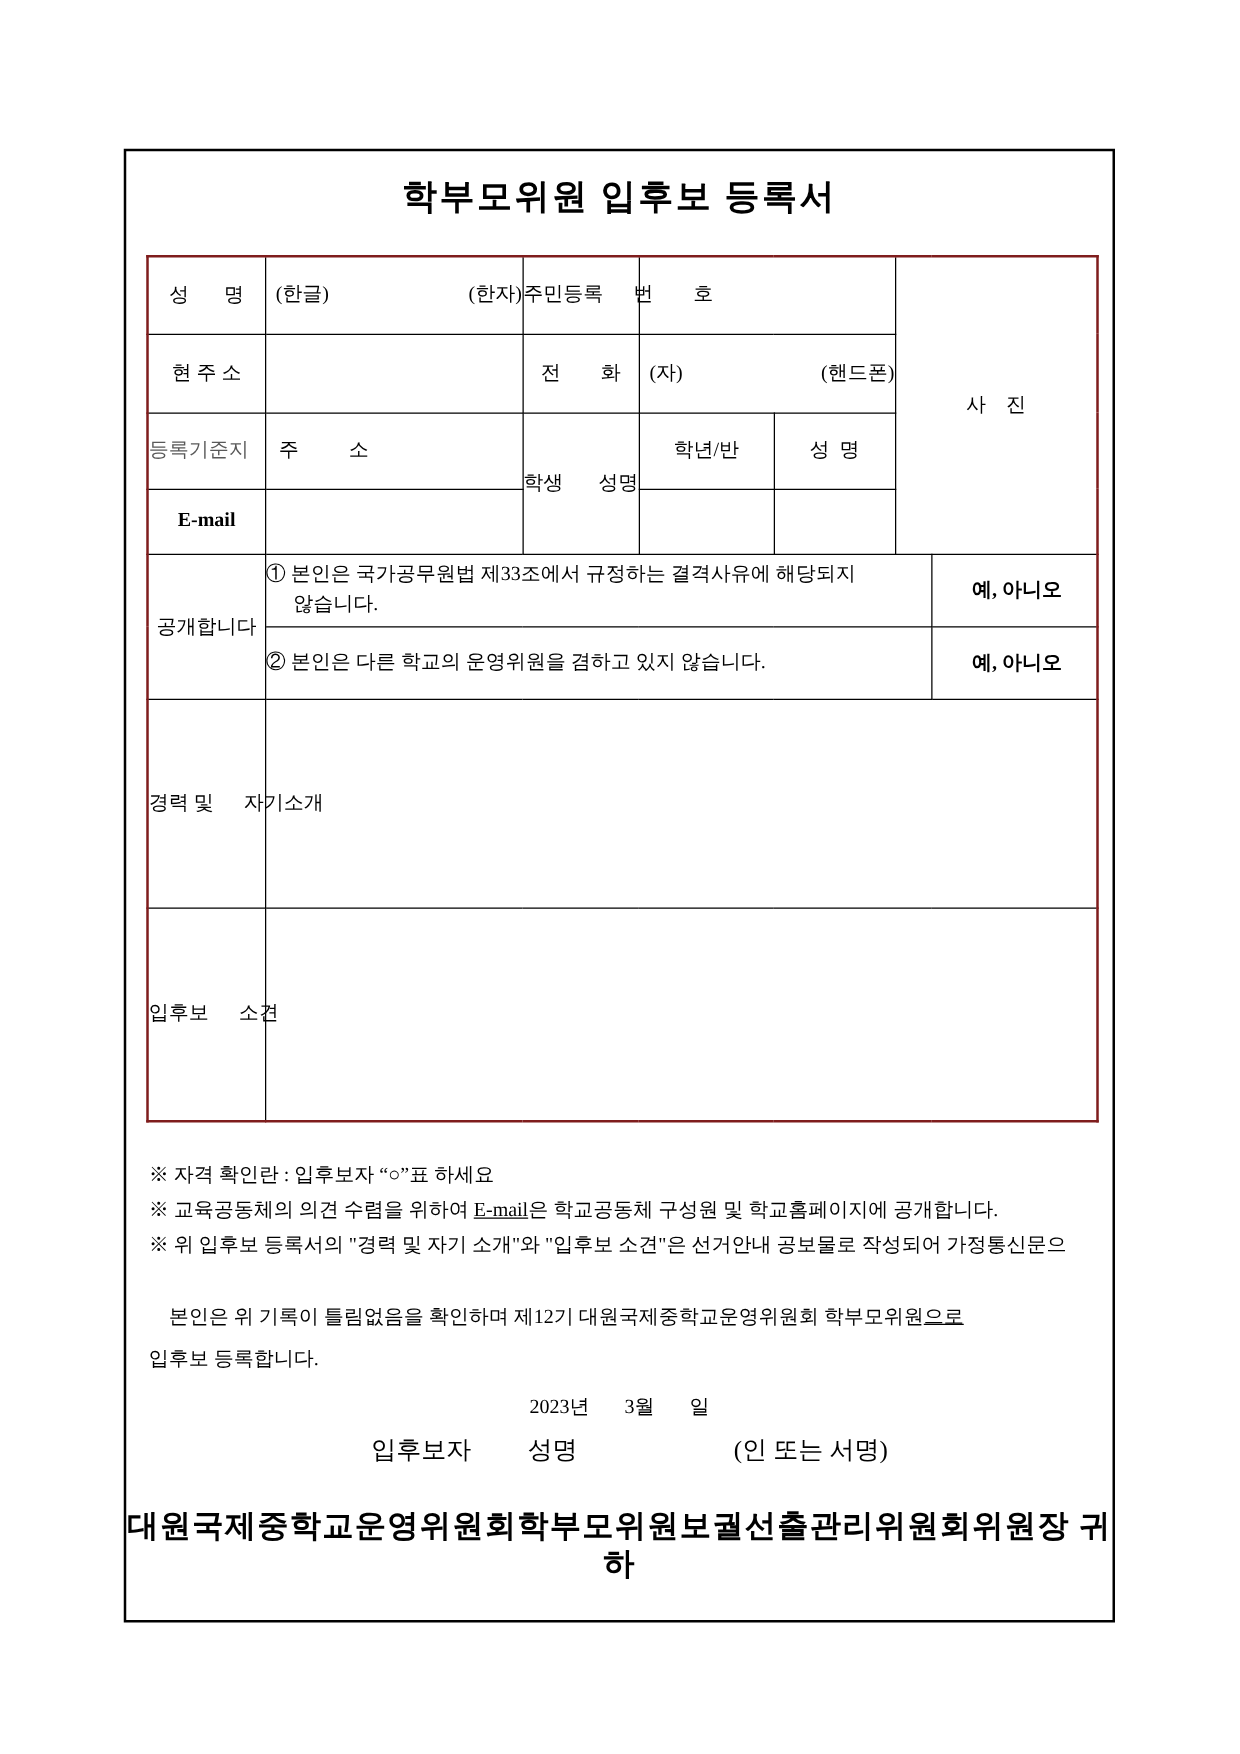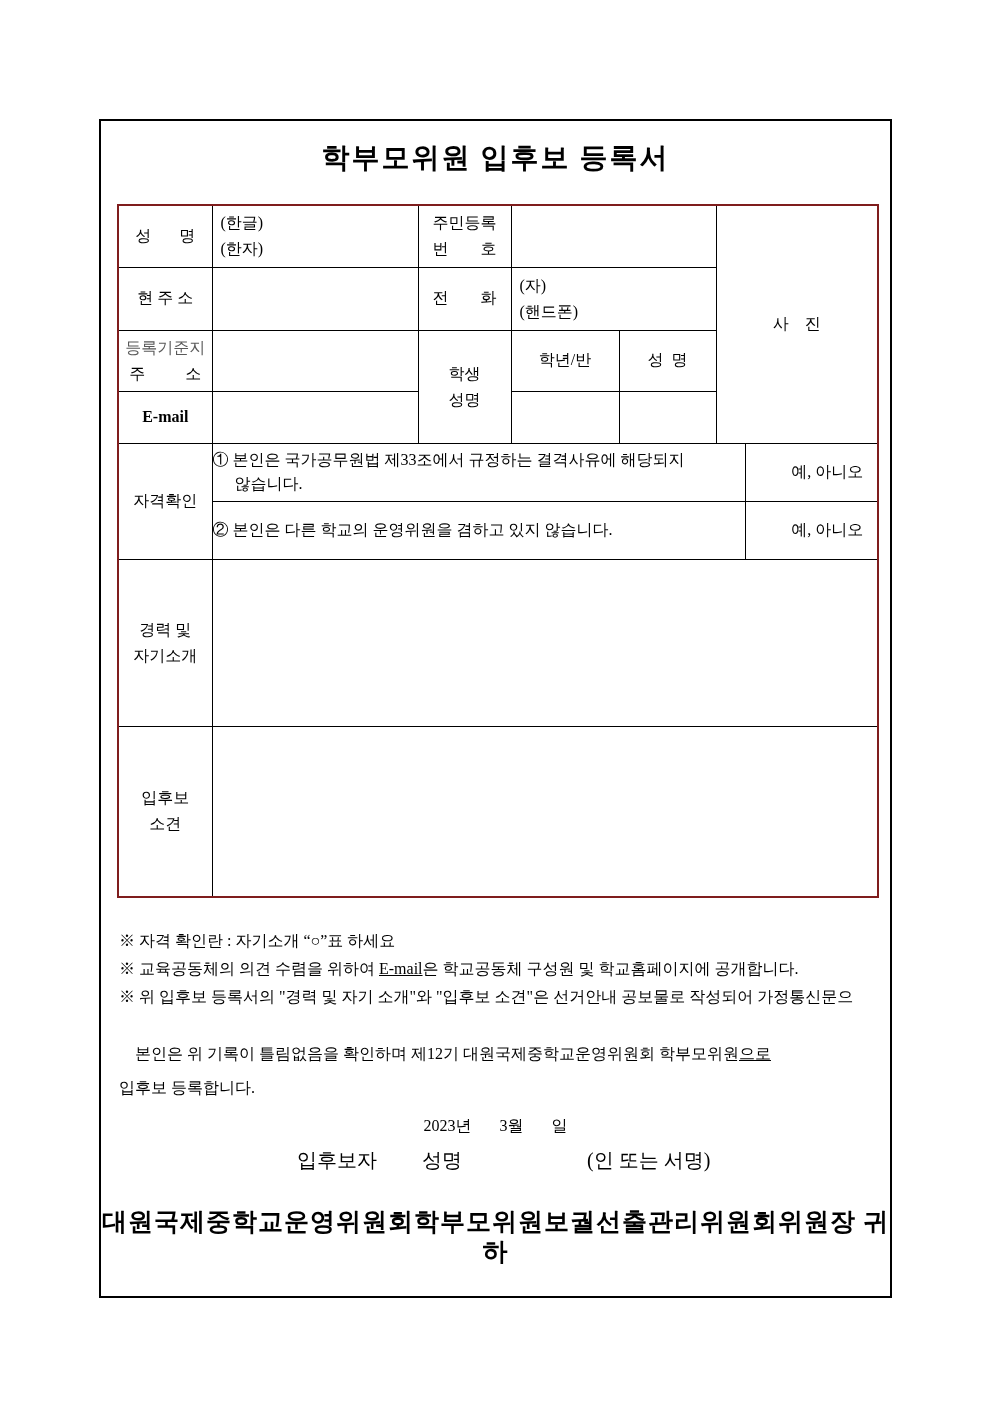--- a/index.html
+++ b/index.html
@@ -17,29 +17,29 @@
   }
   table.form{
     table-layout:fixed;border-collapse:collapse;width:760px;
     margin:27px 0 0 16px;border:2px solid #7f1d1d;
   }
   table.form td{border:1px solid #000;padding:0;font-size:16px;vertical-align:middle;}
   tr.h1{height:62px;} tr.h2{height:63px;} tr.h3{height:61px;} tr.h4{height:52px;}
   tr.h5{height:53px;} tr.h6{height:52px;} tr.h7{height:167px;} tr.h8{height:171px;}
   .lblcell{text-align:center;}
   .lbl{white-space:pre;}
-  .stack{display:flex;flex-direction:column;justify-content:flex-end;height:100%;box-sizing:border-box;}
+  .stack{display:flex;flex-direction:row;justify-content:space-between;height:100%;box-sizing:border-box;gap:24px;}
   .stack.center{align-items:center;text-align:center;}
   .stack.left{align-items:flex-start;padding-left:8px;text-align:left;}
   .stack .ln{line-height:26px;white-space:pre;}
   .muted{color:#595959;}
   .bold{font-weight:bold;}
   .stmt{padding:2px 6px 2px 8px;line-height:24px;}
   .stmt .l2{margin-left:22px;}
-  .answer{text-align:center;white-space:pre;}
+  .answer{white-space:pre;font-weight:bold;}
   .notes{margin:29px 0 0;padding:0 12px 0 18px;font-size:16px;}
   .note-line{line-height:28px;}
   .note-indent{margin-left:18px;}
   .uline{text-decoration:underline;}
   .decl{margin:26px 0 0;padding:0 18px;font-size:16px;}
   .decl-line{line-height:34px;}
   .decl-line.first{text-indent:16px;}
   .date-line{margin-top:6px;text-align:center;font-size:16px;line-height:30px;white-space:pre;}
   .sign-line{margin-top:4px;margin-left:196px;font-size:20px;line-height:30px;white-space:pre;}
   .addressee{margin-top:32px;text-align:center;font-size:25px;font-weight:bold;letter-spacing:1px;line-height:30px;}
@@ -127,21 +127,21 @@
       <td class="lblcell">
         <span class="lbl bold">E-mail</span>
       </td>
       <td></td>
       <td></td>
       <td></td>
     </tr>
 
     <tr class="h5">
       <td rowspan="2" class="lblcell">
-        <span class="lbl">자격확인</span>
+        <span class="lbl">공개합니다</span>
       </td>
       <td colspan="5" class="stmt">
         <div>① 본인은 국가공무원법 제33조에서 규정하는 결격사유에 해당되지</div>
         <div class="l2">않습니다.</div>
       </td>
       <td class="answer">
         <span>예, 아니오</span>
       </td>
     </tr>
 
@@ -170,21 +170,21 @@
           <div class="ln">입후보</div>
           <div class="ln">소견</div>
         </div>
       </td>
       <td colspan="6"></td>
     </tr>
   </tbody>
     </table>
 
   <div class="notes">
-    <div class="note-line">※ 자격 확인란 : 자기소개 “○”표 하세요</div>
+    <div class="note-line">※ 자격 확인란 : 입후보자 “○”표 하세요</div>
     <div class="note-line">
       <span>※ 교육공동체의 의견 수렴을 위하여 </span><span class="uline">E-mail</span><span>은 학교공동체 구성원 및 학교홈페이지에 공개합니다.</span>
     </div>
     <div class="note-line">※ 위 입후보 등록서의 "경력 및 자기 소개"와 "입후보 소견"은 선거안내 공보물로 작성되어 가정통신문으</div>
   </div>
 
   <div class="decl">
     <div class="decl-line first">
       <span>본인은 위 기록이 틀림없음을 확인하며 제12기 대원국제중학교운영위원회 학부모위원</span><span class="uline">으로</span>
     </div>

